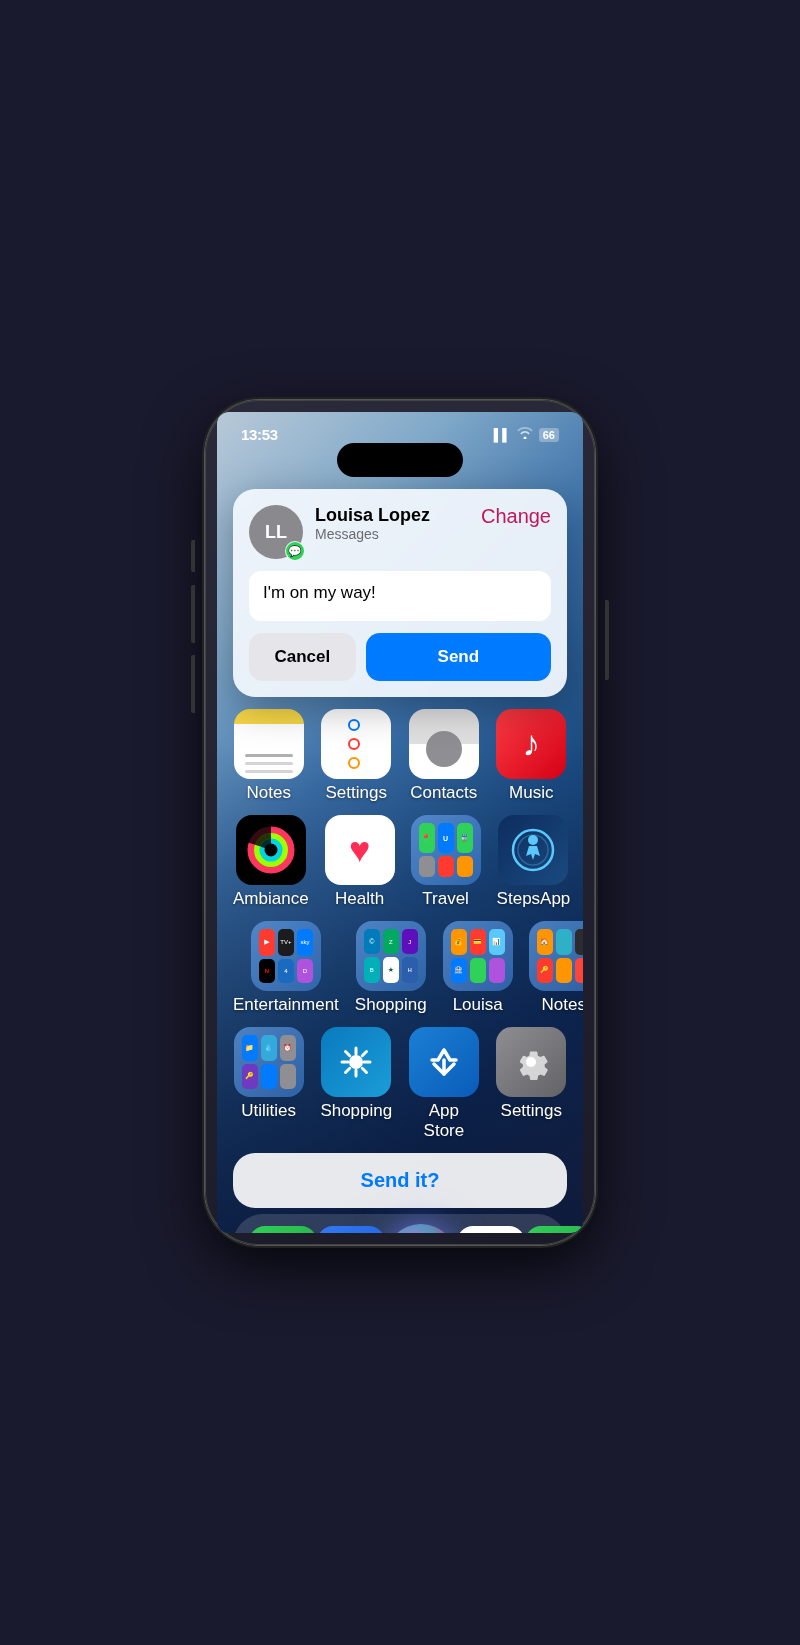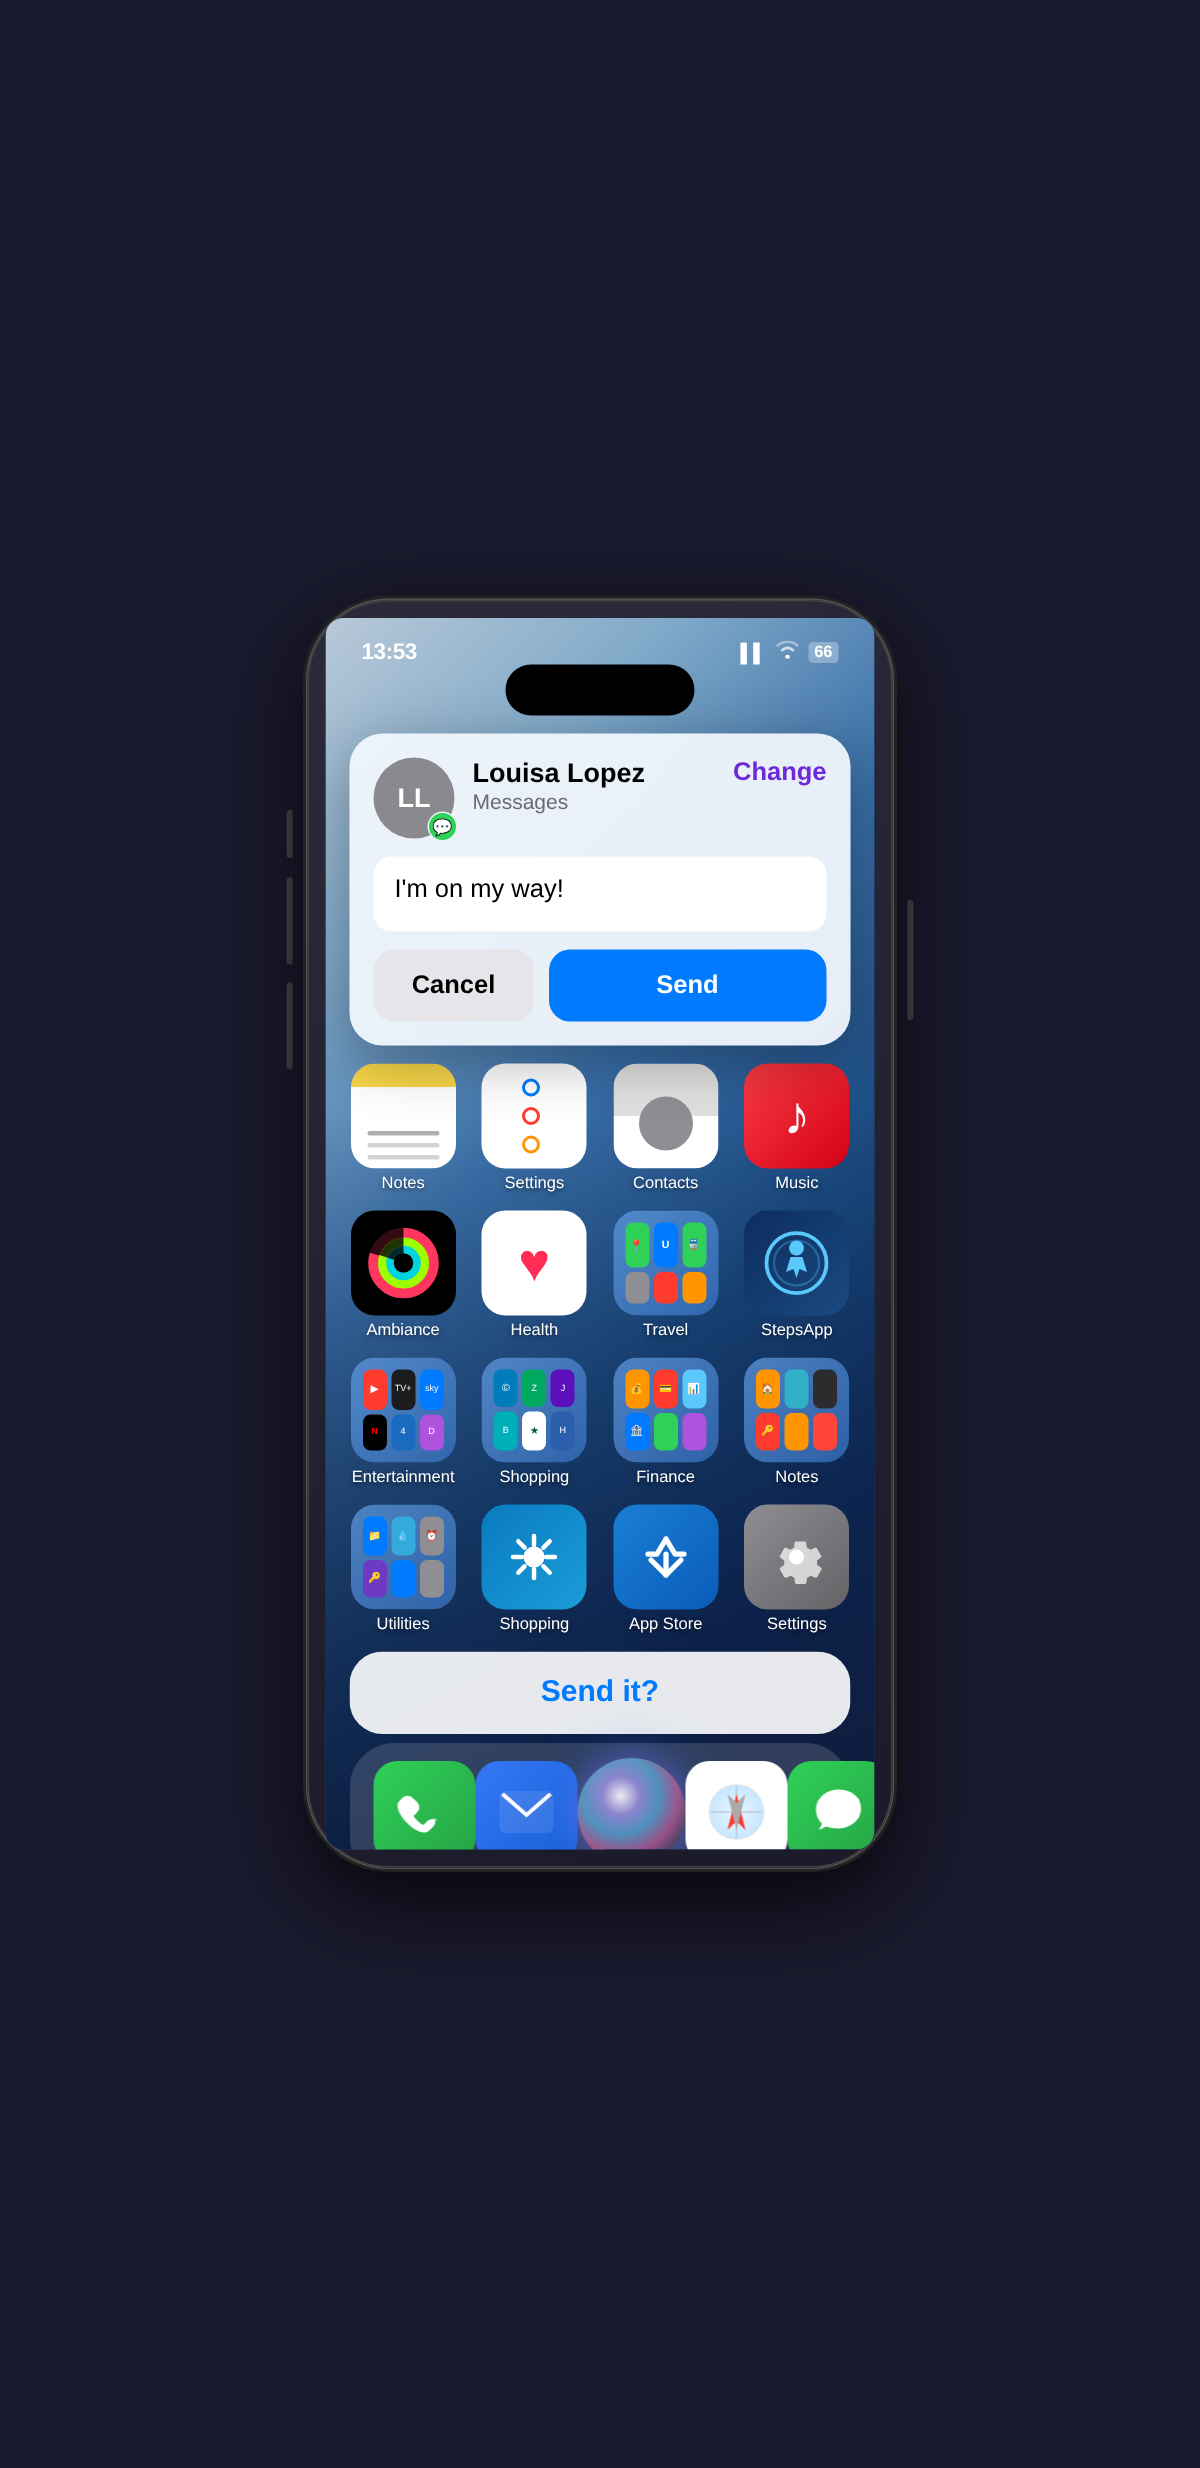--- a/index.html
+++ b/index.html
@@ -136,23 +136,23 @@
       display: flex;
       align-items: center;
       justify-content: center;
       border: 1.5px solid rgba(240,245,252,0.95);
     }
     .messages-badge-icon { color: white; font-size: 11px; }
     .contact-info { flex: 1; }
     .contact-name { font-size: 18px; font-weight: 700; color: #000; }
     .contact-app { font-size: 14px; color: #6b6b70; }
     .change-btn {
-      color: #6d28d9;
-      font-size: 17px;
-      font-weight: 700;
+      color: #be185d;
+      font-size: 20px;
+      font-weight: 400;
       background: none;
       border: none;
       cursor: pointer;
     }
     .message-input-box {
       background: white;
       border-radius: 12px;
       padding: 12px 14px;
       margin-bottom: 12px;
       font-size: 17px;
@@ -211,21 +211,21 @@
       border-radius: 16px;
       display: flex;
       align-items: center;
       justify-content: center;
       font-size: 30px;
       overflow: hidden;
       position: relative;
     }
     .app-label {
       color: white;
-      font-size: 11px;
+      font-size: 17px;
       text-align: center;
       text-shadow: 0 1px 3px rgba(0,0,0,0.5);
       font-weight: 400;
     }
 
     
     .icon-notes {
       background: #fff;
       border: none;
     }
@@ -613,21 +613,21 @@
               <div class="folder-mini fm-teal">
                   <span style="font-size:7px">📊</span>
                 </div>
               <div class="folder-mini fm-blue">
                   <span style="font-size:7px">🏦</span>
                 </div>
               <div class="folder-mini fm-green"></div>
               <div class="folder-mini fm-purple"></div>
             </div>
           </div>
-          <span class="app-label">Finance</span>
+          <span class="app-label">Louisa</span>
         </div>
         <div class="app-item">
           <div class="app-icon icon-folder">
             <div class="folder-grid">
               <div class="folder-mini fm-orange">
                   <span style="font-size:7px">🏠</span>
                 </div>
               <div class="folder-mini" style="background:#30b0c7;"></div>
               <div class="folder-mini" style="background:#2c2c2e;"></div>
               <div class="folder-mini fm-red">

